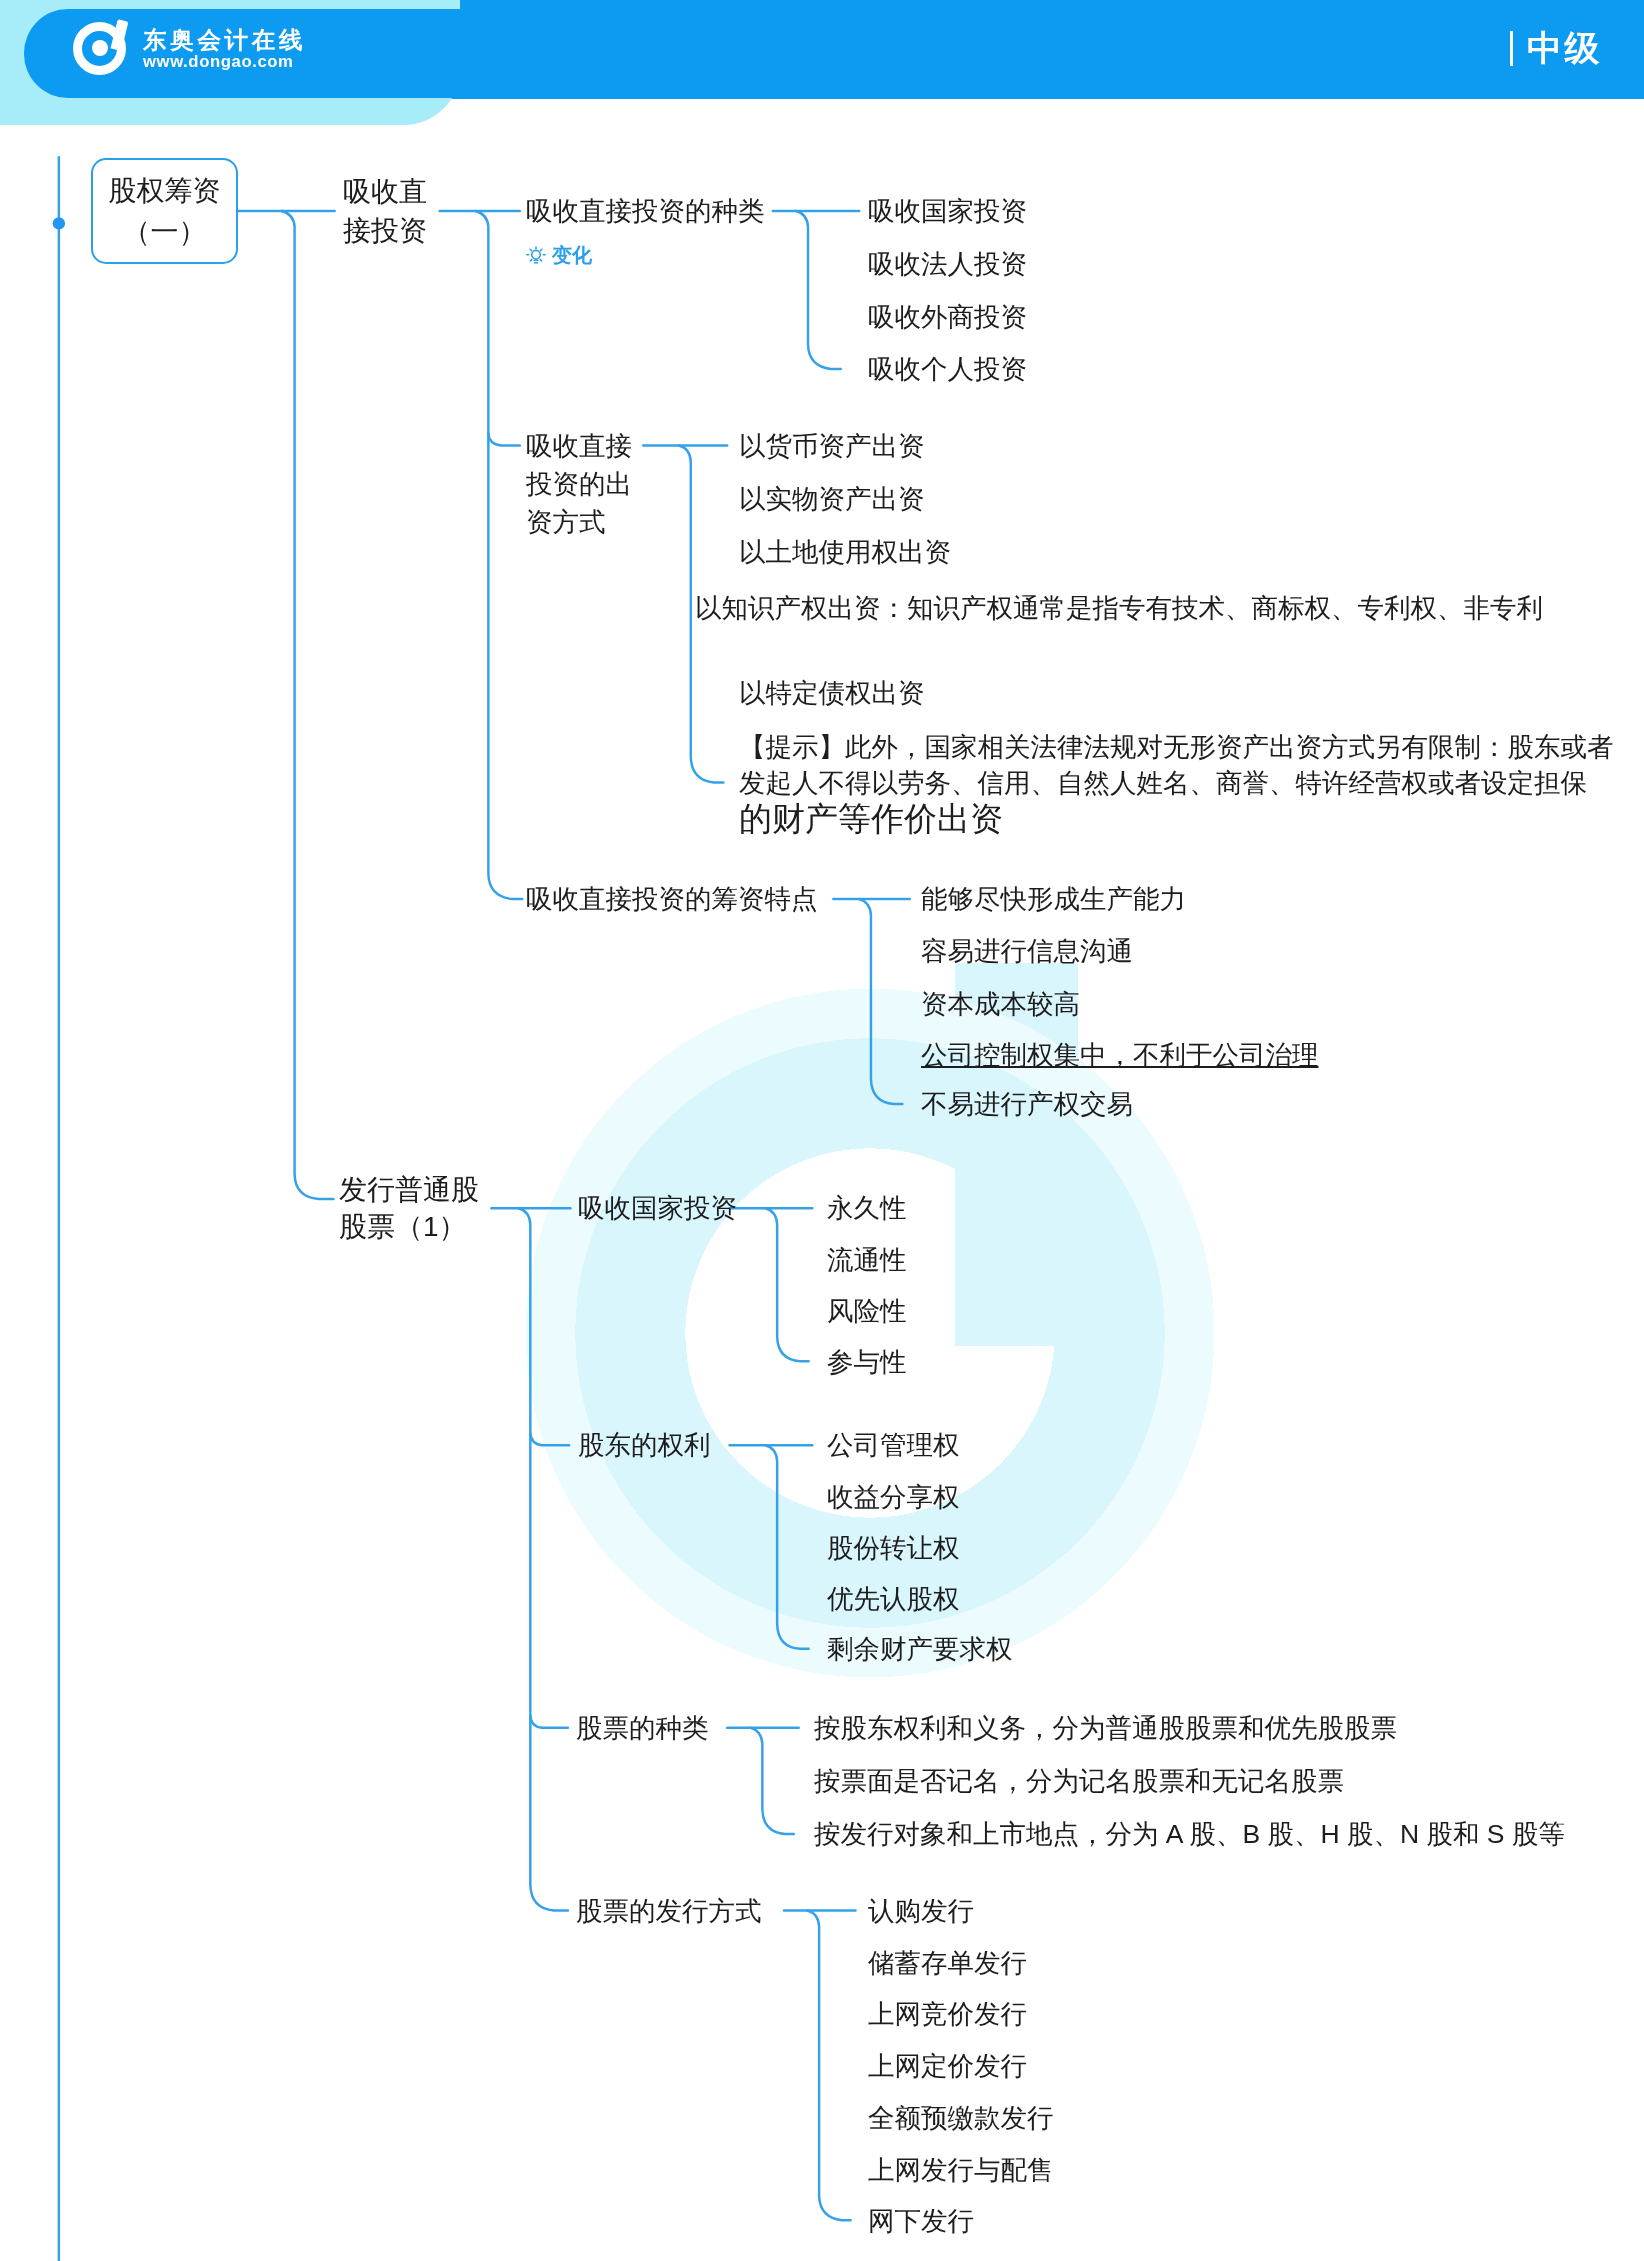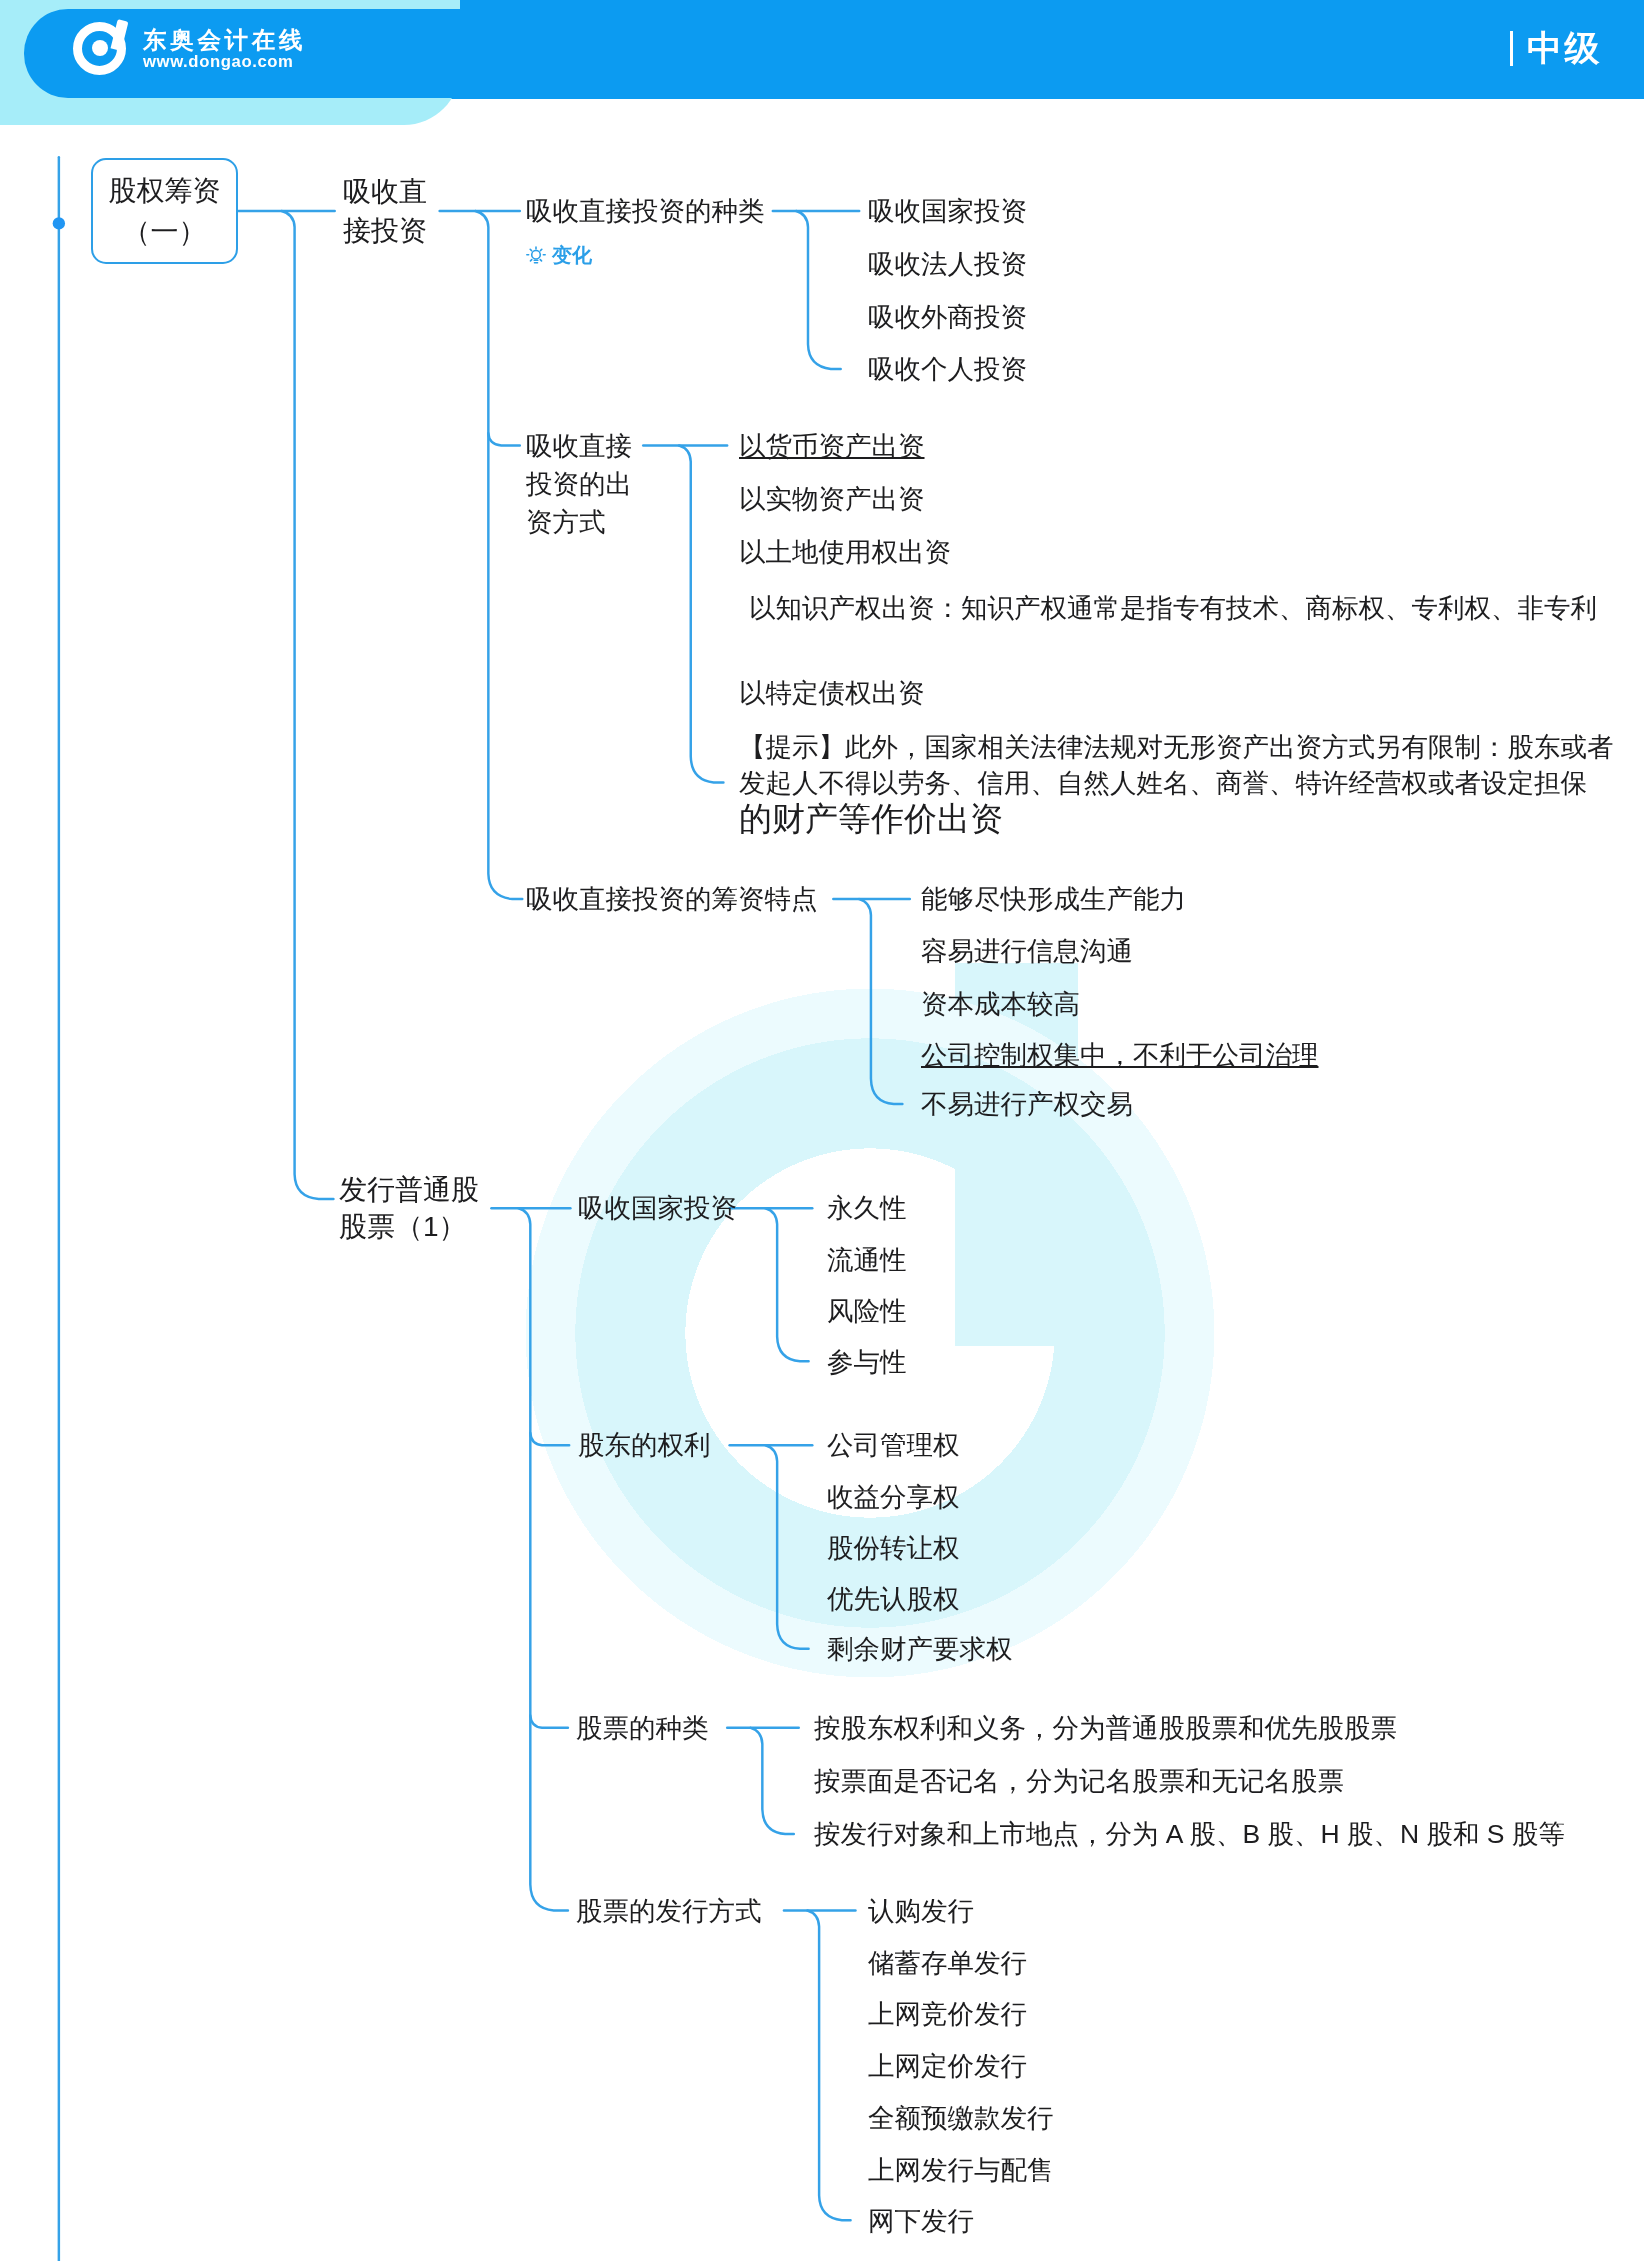--- a/index.html
+++ b/index.html
@@ -107,29 +107,29 @@
       </div>
       <div class="node" style="left: 868px; top: 351px;">
         <div class="ln" style="font-size: 26.5px; line-height: 36px; height: 36px;">吸收个人投资</div>
       </div>
       <div class="node" style="left: 526px; top: 427px;">
         <div class="ln" style="font-size: 26.5px; line-height: 38px; height: 38px;">吸收直接</div>
         <div class="ln" style="font-size: 26.5px; line-height: 38px; height: 38px;">投资的出</div>
         <div class="ln" style="font-size: 26.5px; line-height: 38px; height: 38px;">资方式</div>
       </div>
       <div class="node" style="left: 739px; top: 428px;">
-        <div class="ln" style="font-size: 26.5px; line-height: 36px; height: 36px; text-decoration: underline;">以货币资产出资</div>
+        <div class="ln" style="font-size: 26.5px; line-height: 36px; height: 36px;">以货币资产出资</div>
       </div>
       <div class="node" style="left: 739px; top: 481px;">
         <div class="ln" style="font-size: 26.5px; line-height: 36px; height: 36px;">以实物资产出资</div>
       </div>
       <div class="node" style="left: 739px; top: 534px;">
         <div class="ln" style="font-size: 26.5px; line-height: 36px; height: 36px;">以土地使用权出资</div>
       </div>
-      <div class="node" style="left: 749px; top: 590px;">
+      <div class="node" style="left: 695px; top: 590px;">
         <div class="ln" style="font-size: 26.5px; line-height: 36px; height: 36px;">以知识产权出资：知识产权通常是指专有技术、商标权、专利权、非专利</div>
       </div>
       <div class="node" style="left: 739px; top: 675px;">
         <div class="ln" style="font-size: 26.5px; line-height: 36px; height: 36px;">以特定债权出资</div>
       </div>
       <div class="node" style="left: 739px; top: 729px;">
         <div class="ln" style="font-size: 26.5px; line-height: 36px; height: 36px;">【提示】此外，国家相关法律法规对无形资产出资方式另有限制：股东或者</div>
         <div class="ln" style="font-size: 26.5px; line-height: 36px; height: 36px;">发起人不得以劳务、信用、自然人姓名、商誉、特许经营权或者设定担保</div>
         <div class="ln" style="font-size: 33px; line-height: 36px; height: 36px;">的财产等作价出资</div>
       </div>

